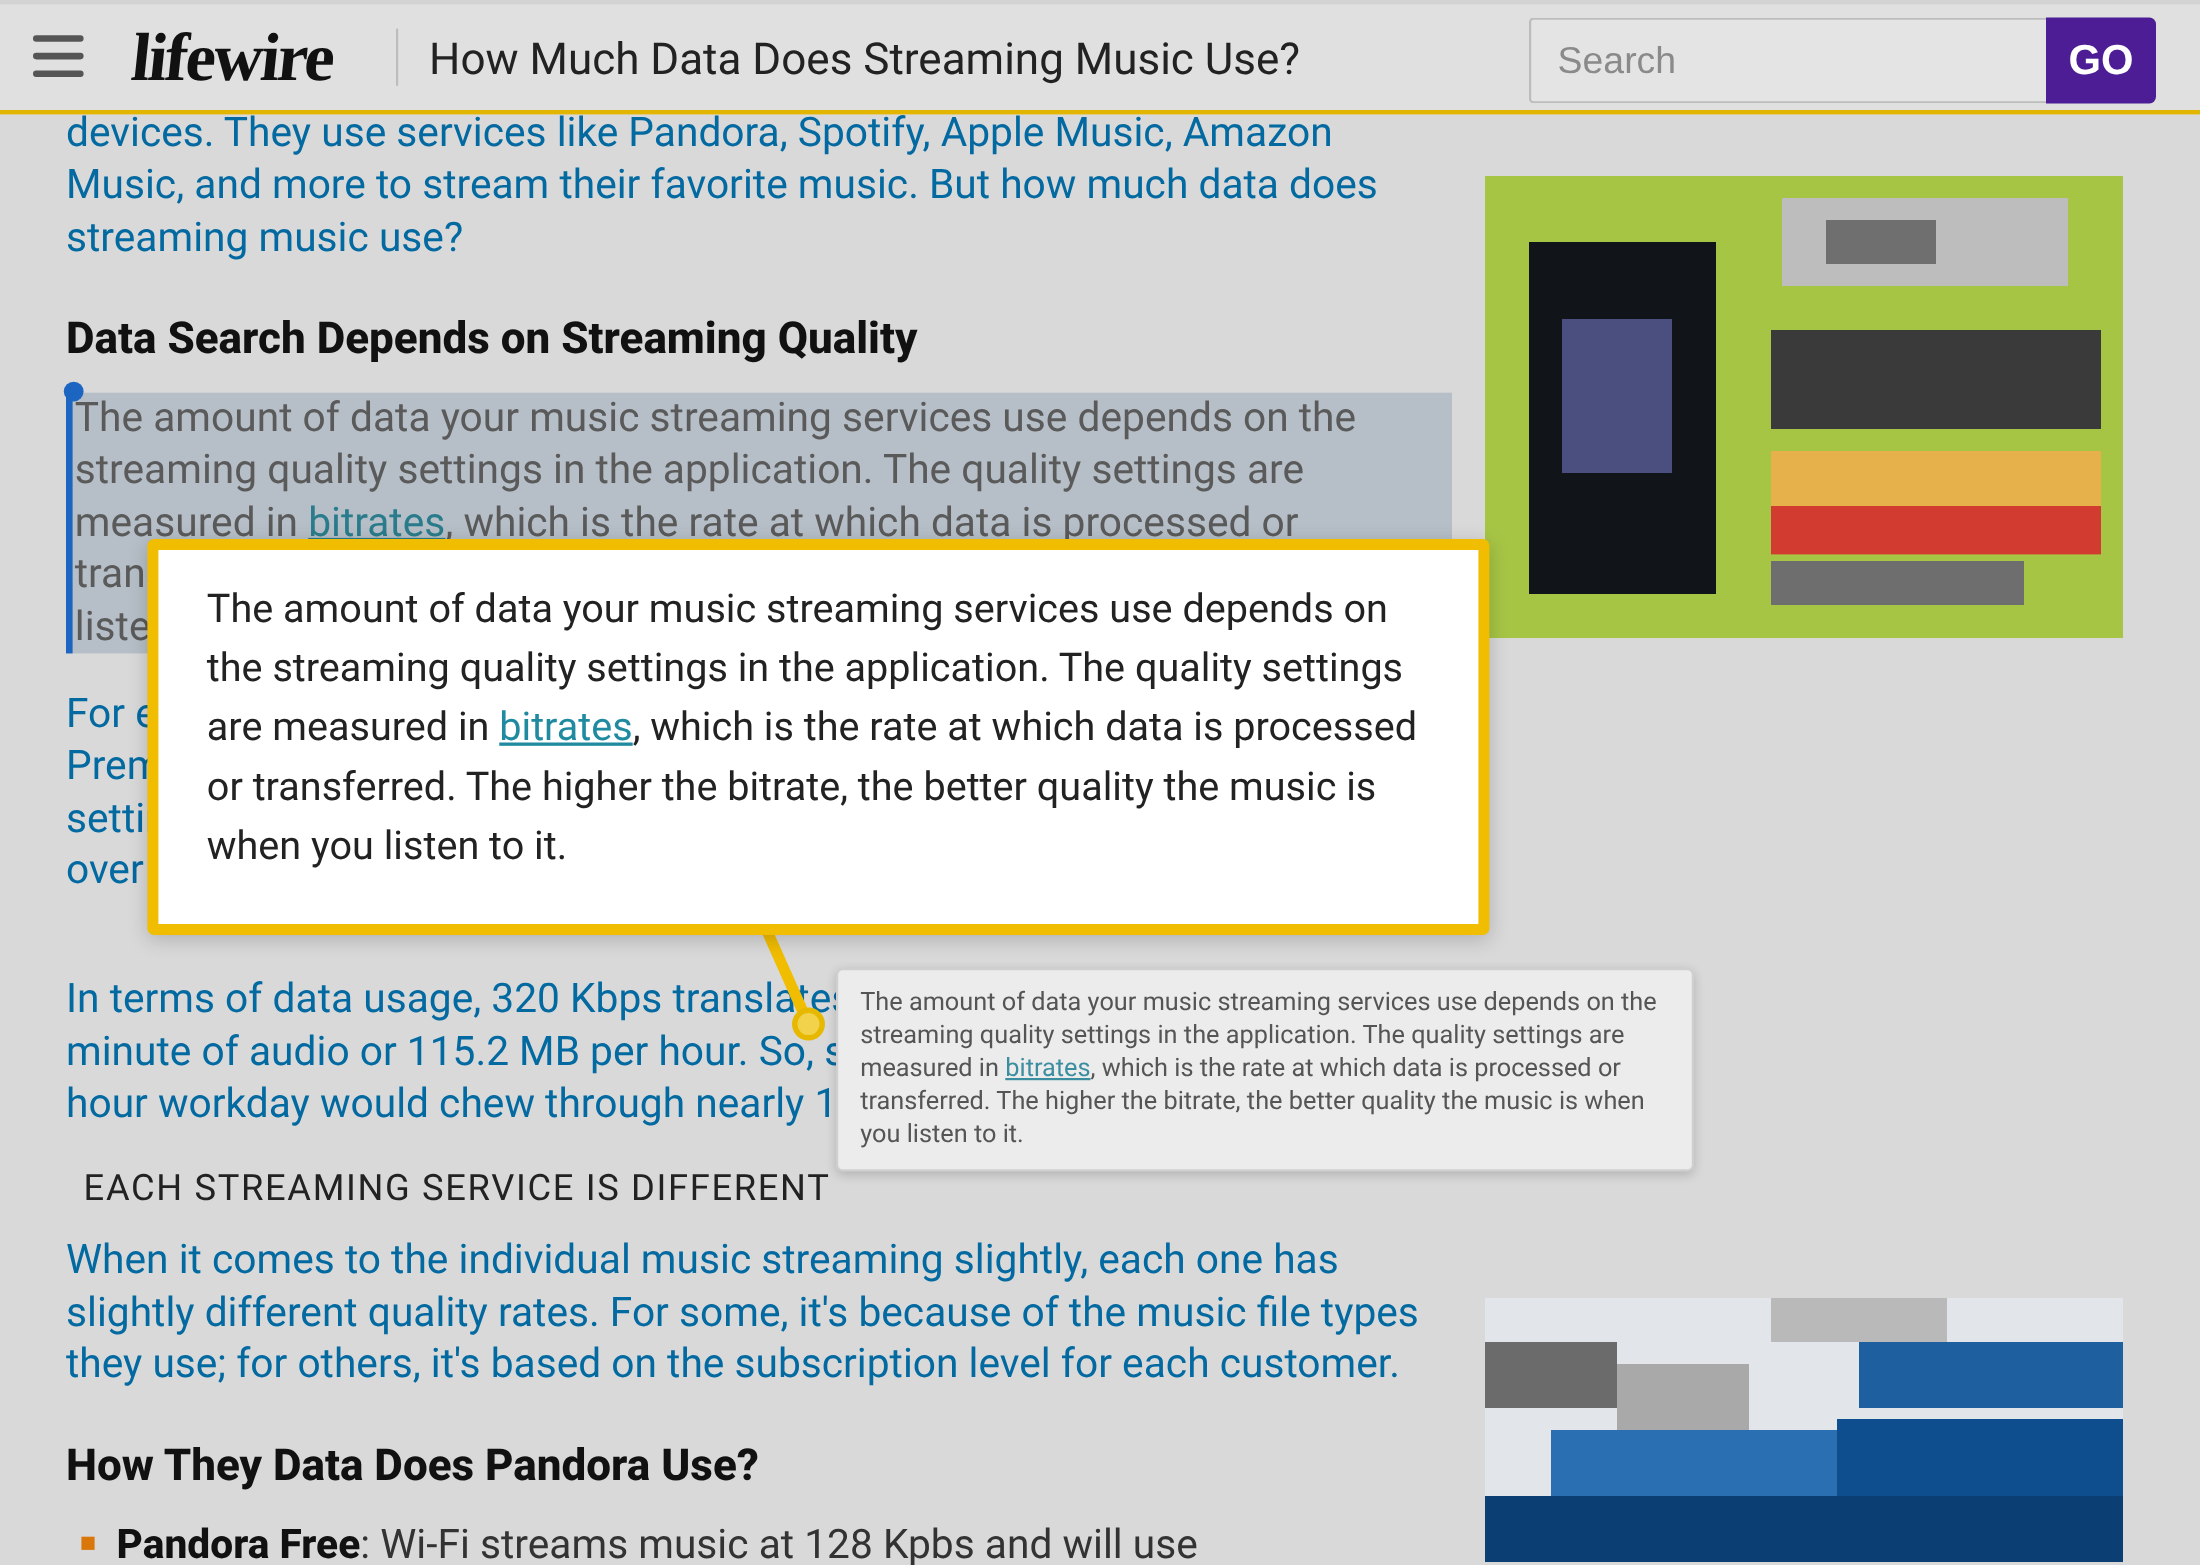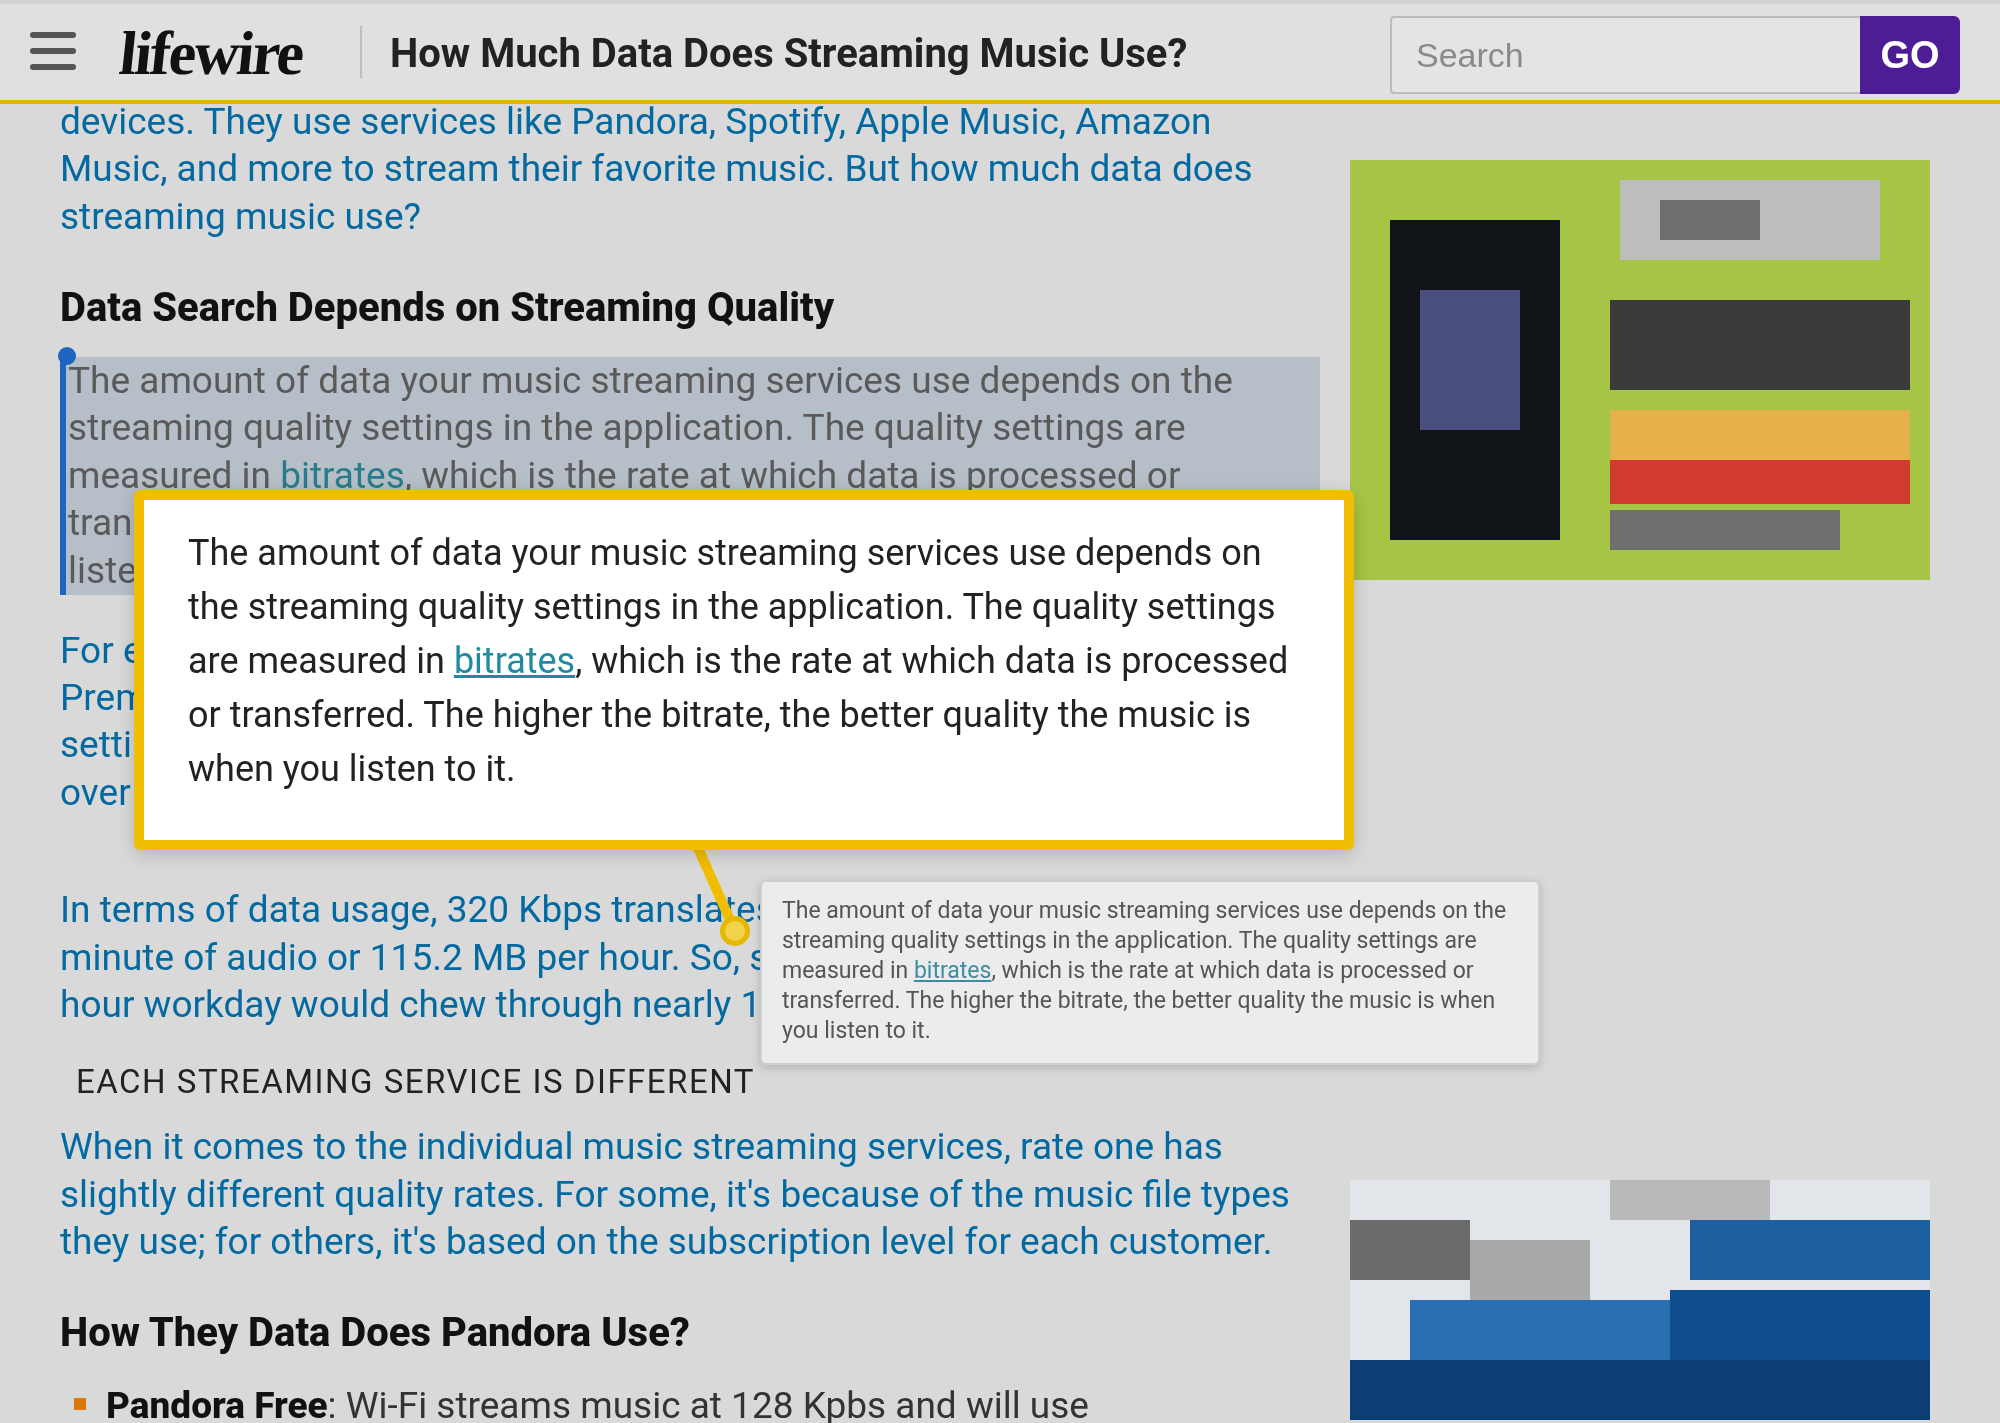--- a/index.html
+++ b/index.html
@@ -49,21 +49,21 @@
   }
   .vdiv {
     position: absolute;
     left: 360px; top: 22px;
     width: 2px; height: 52px;
     background: #bdbdbd;
   }
   .page-title {
     position: absolute;
     left: 390px; top: 26px;
-    font-weight: 700;
+    font-weight: 400;
     font-size: 40px;
     color: #222;
   }
   .search-wrap {
     position: absolute;
     right: 40px; top: 12px;
     display: flex;
     height: 78px;
   }
   .search-input {
@@ -267,21 +267,21 @@
 
   <div class="p" style="white-space:pre-line; margin-bottom:12px">For e
 Prem
 settin
 over</div>
 
   <div class="p" style="margin-top:70px">In terms of data usage, 320 Kbps translates to approximately 2.40 MB per minute of audio or 115.2 MB per hour. So, streaming music for an entire 8-hour workday would chew through nearly 1 GB of data.</div>
 
   <div class="h3">EACH STREAMING SERVICE IS DIFFERENT</div>
 
-  <div class="p">When it comes to the individual music streaming services, rate one has slightly different quality rates. For some, it's because of the music file types they use; for others, it's based on the subscription level for each customer.</div>
+  <div class="p">When it comes to the individual music streaming slightly, each one has slightly different quality rates. For some, it's because of the music file types they use; for others, it's based on the subscription level for each customer.</div>
 
   <div class="h2">How They Data Does Pandora Use?</div>
 
   <div class="li">
     <span class="bold">Pandora Free</span><span>: Wi-Fi streams music at 128 Kpbs and will use approximately 60-70 MB per hour.</span>
   </div>
 
 </div>
 
 <div class="pixart top" id="pxtop">

